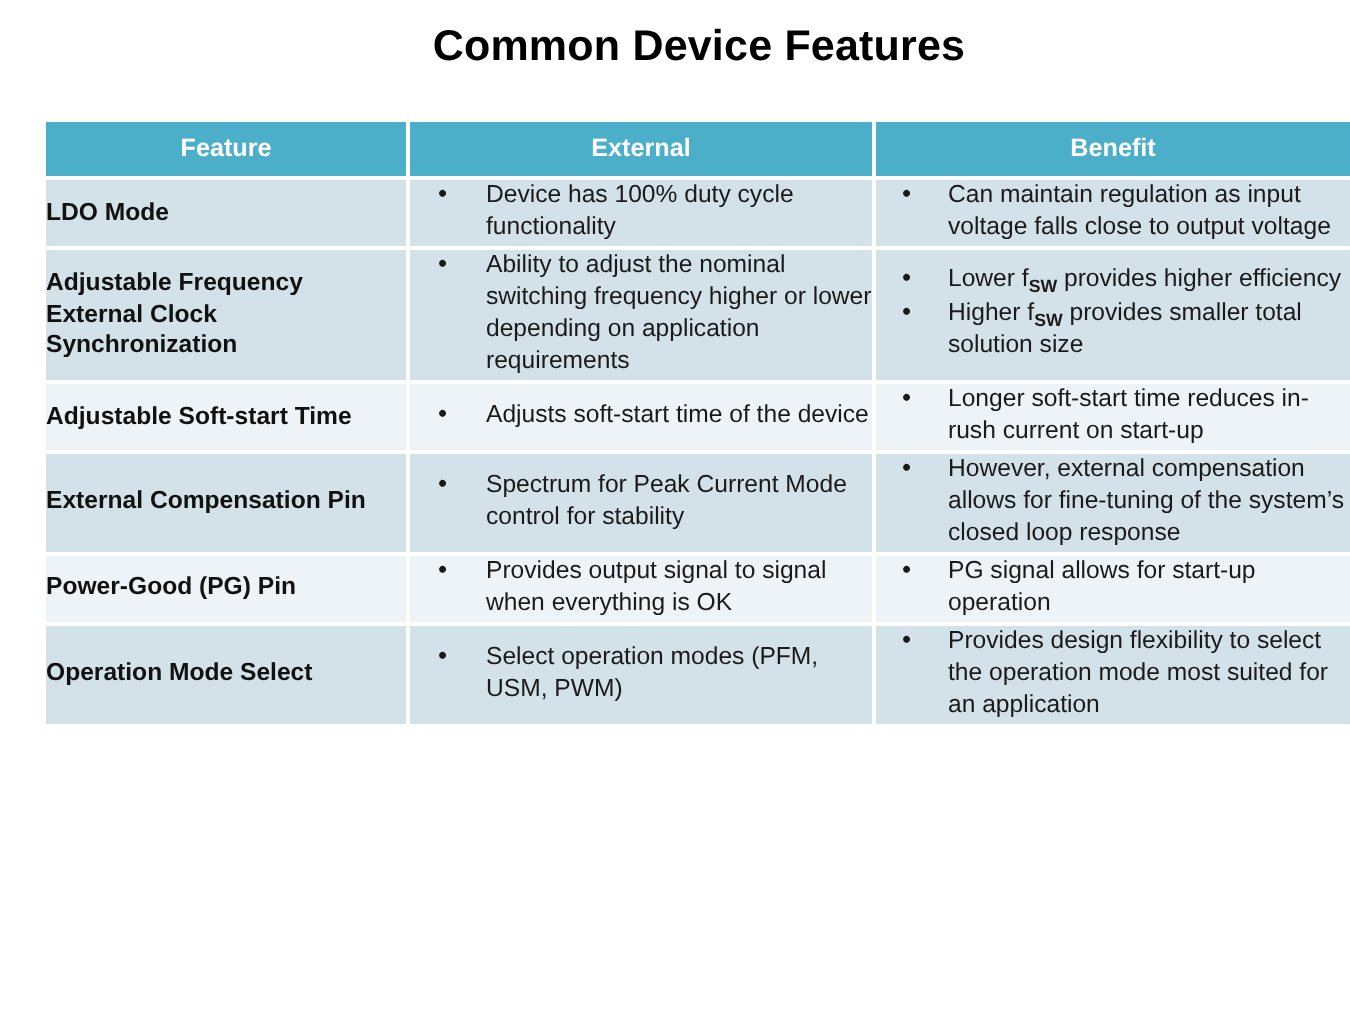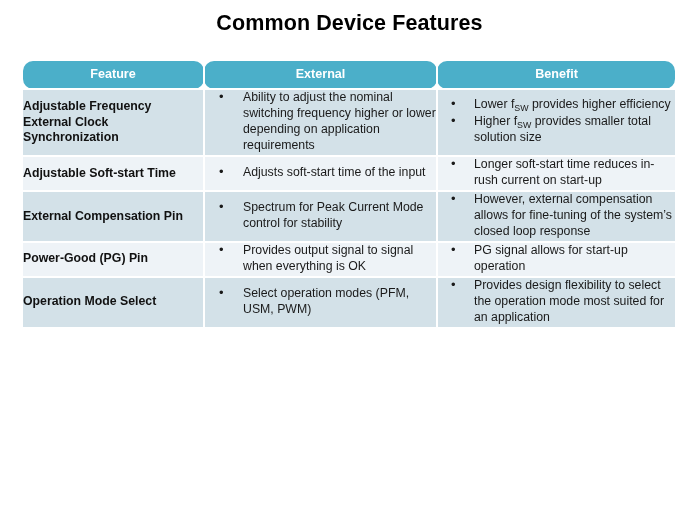--- a/index.html
+++ b/index.html
@@ -57,21 +57,20 @@
     background: #4bafc9;
     color: #ffffff;
     font-size: 12.6px;
     font-weight: bold;
     text-align: center;
     padding: 6px 4px 7px 4px;
     border-right: 2px solid #ffffff;
     border-bottom: 2px solid #ffffff;
     vertical-align: middle;
     font-family: "Liberation Sans", sans-serif;
-    border-radius: 10px;
   }
   table.features thead th:last-child { border-right: none; }
 
   table.features tbody td {
     vertical-align: middle;
     border-right: 2px solid #ffffff;
     border-bottom: 2px solid #ffffff;
     padding: 0;
     font-family: "Liberation Sans", sans-serif;
   }
@@ -118,20 +117,21 @@
     line-height: 1.30;
   }
   .list-cell.benefit ul.bullets li { padding-left: 36px; }
   .list-cell.benefit ul.bullets li::before { left: 13px; }
 
   sub {
     font-size: 0.72em;
     vertical-align: baseline;
     position: relative;
     bottom: -0.24em;
+    font-weight: bold;
   }
 </style>
 </head>
 <body>
 
 <div class="slide">
 
   <div class="slide-title">Common Device Features</div>
 
   <div class="table-wrap">
@@ -143,38 +143,51 @@
       </colgroup>
       <thead>
         <tr>
           <th>Feature</th>
           <th>External</th>
           <th>Benefit</th>
         </tr>
       </thead>
       <tbody id="features-body">
           <tr class="band-a">
+            <td class="feature-cell">LDO Mode</td>
+            <td class="list-cell function">
+              <ul class="bullets">
+                <li>Device has 100% duty cycle functionality</li>
+              </ul>
+            </td>
+            <td class="list-cell benefit">
+              <ul class="bullets">
+                <li>Can maintain regulation as input voltage falls close to output voltage</li>
+              </ul>
+            </td>
+          </tr>
+          <tr class="band-a">
             <td class="feature-cell">Adjustable Frequency External Clock Synchronization</td>
             <td class="list-cell function">
               <ul class="bullets">
                 <li>Ability to adjust the nominal switching frequency higher or lower depending on application requirements</li>
               </ul>
             </td>
             <td class="list-cell benefit">
               <ul class="bullets">
                 <li>Lower f<sub>SW</sub> provides higher efficiency</li>
                 <li>Higher f<sub>SW</sub> provides smaller total solution size</li>
               </ul>
             </td>
           </tr>
           <tr class="band-b">
             <td class="feature-cell">Adjustable  Soft-start Time</td>
             <td class="list-cell function">
               <ul class="bullets">
-                <li>Adjusts soft-start time of the input</li>
+                <li>Adjusts soft-start time of the device</li>
               </ul>
             </td>
             <td class="list-cell benefit">
               <ul class="bullets">
                 <li>Longer soft-start time reduces in-rush current on start-up</li>
               </ul>
             </td>
           </tr>
           <tr class="band-a">
             <td class="feature-cell">External Compensation Pin</td>

